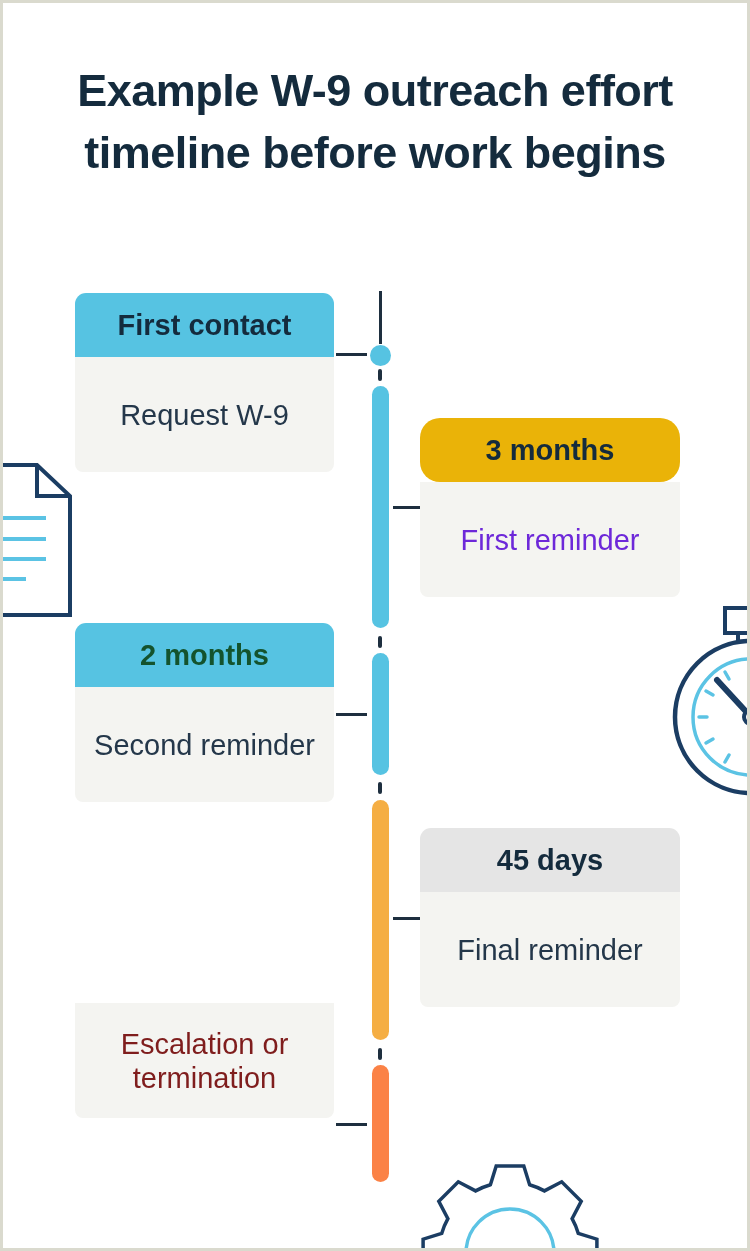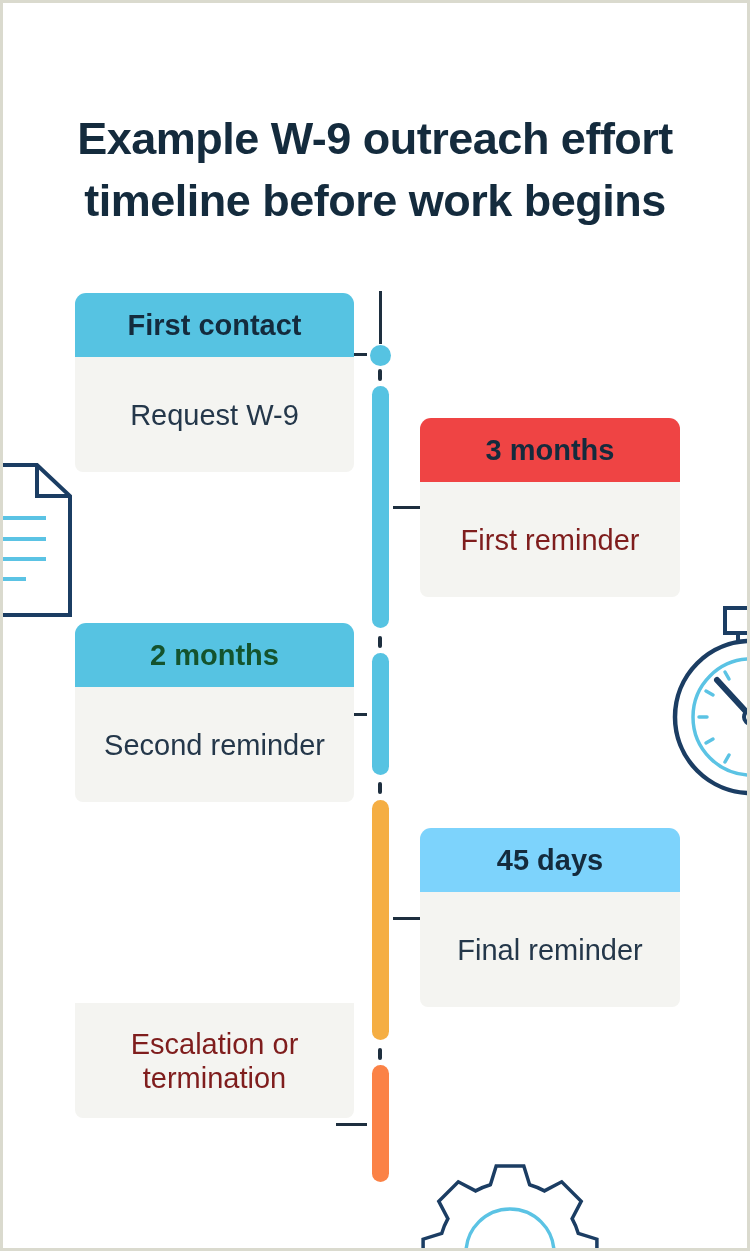--- a/index.html
+++ b/index.html
@@ -20,21 +20,20 @@
     position: absolute;
     top: 57px;
     left: 50%;
     transform: translateX(-50%);
     width: 610px;
     text-align: center;
     font-size: 45px;
     line-height: 62px;
     font-weight: 700;
     letter-spacing: -0.5px;
-    margin-top: 48px;
   }
 
   
   .tl-startline { position: absolute; left: 376px; top: 288px; width: 3px; height: 53px; }
   .tl-dot { position: absolute; left: 367px; top: 342px; width: 21px; height: 21px; border-radius: 50%; }
   .tl-dash { position: absolute; left: 375px; width: 4px; height: 12px; border-radius: 2px; }
   .tl-dash.d0 { top: 366px; }
   .tl-dash.d1 { top: 633px; }
   .tl-dash.d2 { top: 779px; }
   .tl-dash.d3 { top: 1045px; }
@@ -46,21 +45,21 @@
 
   
   .connector { position: absolute; height: 3px; }
   .connector.c0 { left: 333px; top: 350px; width: 31px; }
   .connector.c1 { left: 390px; top: 503px; width: 28px; }
   .connector.c2 { left: 333px; top: 710px; width: 31px; }
   .connector.c3 { left: 390px; top: 914px; width: 28px; }
   .connector.c4 { left: 333px; top: 1120px; width: 31px; }
 
   
-  .event-card { position: absolute; width: 279px; }
+  .event-card { position: absolute; width: 259px; }
   .event-card.pos-0 { left: 72px;  top: 290px; }
   .event-card.pos-1 { left: 417px; top: 415px; width: 260px; }
   .event-card.pos-2 { left: 72px;  top: 620px; }
   .event-card.pos-3 { left: 417px; top: 825px; width: 260px; }
   .event-card.pos-4 { left: 72px;  top: 1000px; }
   .event-header {
     height: 64px;
     border-radius: 11px 11px 0 0;
     display: flex; align-items: center; justify-content: center;
     font-size: 29px; font-weight: 700;
@@ -109,39 +108,39 @@
   <div class="event-card pos-0">
     <div class="event-header" style="background-color: rgb(86, 195, 226);">
       <span style="color: rgb(20, 43, 61);">First contact</span>
     </div>
     <div class="event-body">
       <span style="color: rgb(36, 55, 74);">Request W-9</span>
     </div>
   </div>
 
   <div class="event-card pos-1">
-    <div class="event-header" style="background-color: #ef4444;">
+    <div class="event-header" style="background-color: #eab308; border-radius: 20px;">
       <span style="color: rgb(20, 43, 61);">3 months</span>
     </div>
     <div class="event-body">
-      <span style="color: #7f1d1d;">First reminder</span>
+      <span style="color: #6d28d9;">First reminder</span>
     </div>
   </div>
 
   <div class="event-card pos-2">
     <div class="event-header" style="background-color: rgb(86, 195, 226);">
       <span style="color: #14532d;">2 months</span>
     </div>
     <div class="event-body">
       <span style="color: rgb(36, 55, 74); text-align: right;">Second reminder</span>
     </div>
   </div>
 
   <div class="event-card pos-3">
-    <div class="event-header" style="background-color: #7dd3fc;">
+    <div class="event-header" style="background-color: #e5e5e5;">
       <span style="color: rgb(20, 43, 61);">45 days</span>
     </div>
     <div class="event-body">
       <span style="color: rgb(36, 55, 74);">Final reminder</span>
     </div>
   </div>
 
   <div class="event-card pos-4">
     <div class="event-body">
       <span style="color: #7f1d1d;">Escalation or termination</span>

